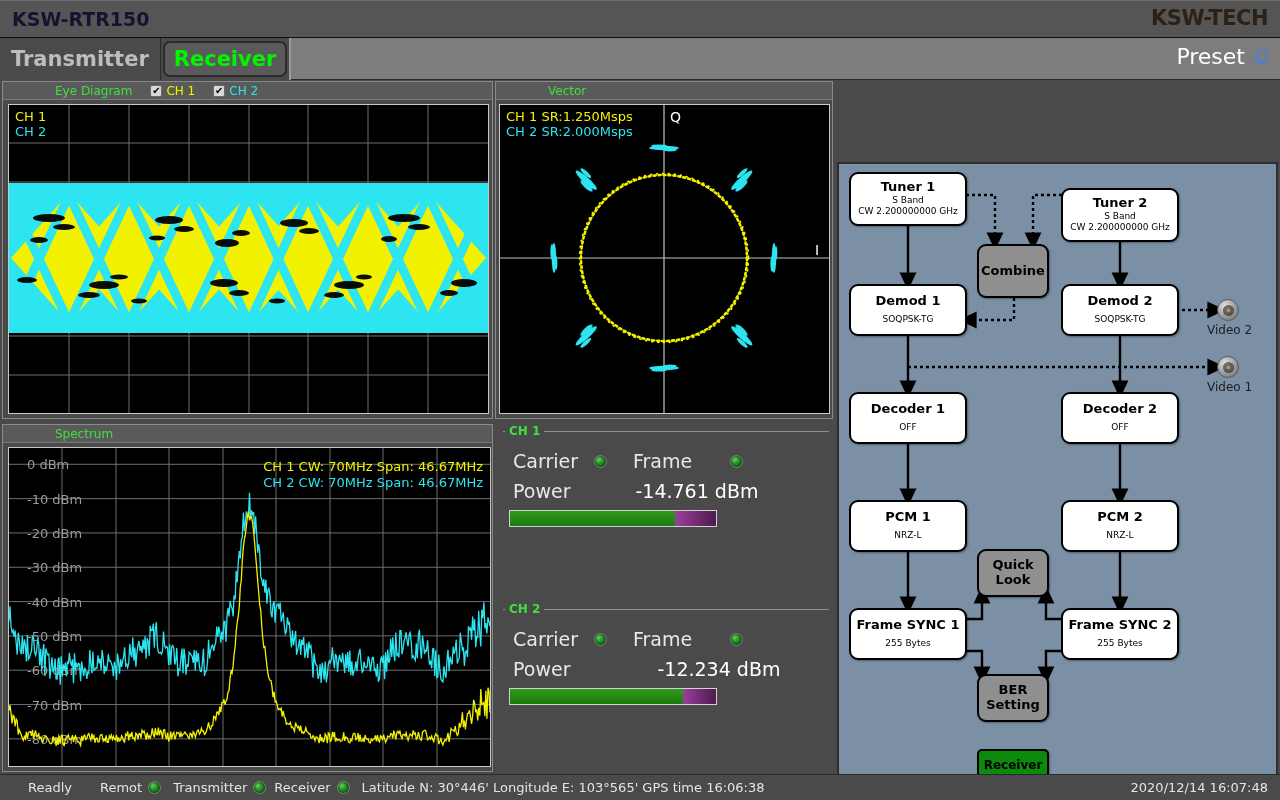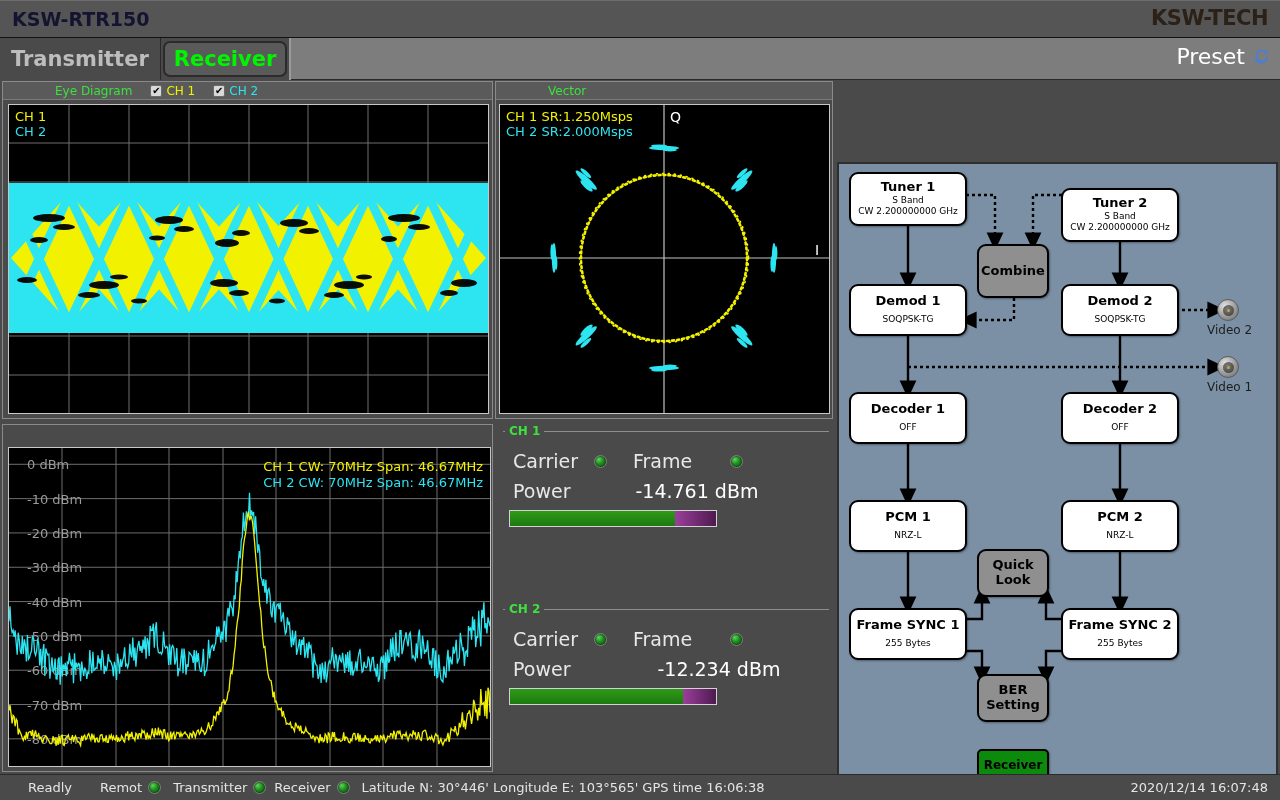--- a/index.html
+++ b/index.html
@@ -386,20 +386,23 @@
           </g>
           <text x="6" y="16" fill="#f2f200" font-size="13" font-family="DejaVu Sans, Liberation Sans, sans-serif">CH 1 SR:1.250Msps</text>
           <text x="6" y="31" fill="#2ce5f0" font-size="13" font-family="DejaVu Sans, Liberation Sans, sans-serif">CH 2 SR:2.000Msps</text>
           <text x="170" y="17" fill="#ffffff" font-size="14" font-family="DejaVu Sans, Liberation Sans, sans-serif">Q</text>
           <text x="315" y="150" fill="#ffffff" font-size="14" font-family="DejaVu Sans, Liberation Sans, sans-serif">I</text>
         </svg>
       </div>
     </div>
 
     <div class="panel" style="left:2px; top:344px; width:491px; height:348px;">
+      <div class="panel-hdr">
+        <span class="hdr-title">Spectrum</span>
+      </div>
       <div class="scope" style="left:5px; top:22px; width:483px; height:320px;">
         <svg id="spec-svg" width="481" height="318" viewBox="0 0 481 318">
           <rect width="481" height="318" fill="#000"></rect>
           <g id="spec-grid" stroke="#6e6e6e" stroke-width="1">
               <line x1="0" x2="481" y1="16.295454545454547" y2="16.295454545454547"></line>
               <line x1="0" x2="481" y1="50.61363636363637" y2="50.61363636363637"></line>
               <line x1="0" x2="481" y1="84.93181818181817" y2="84.93181818181817"></line>
               <line x1="0" x2="481" y1="119.25" y2="119.25"></line>
               <line x1="0" x2="481" y1="153.5681818181818" y2="153.5681818181818"></line>
               <line x1="0" x2="481" y1="187.88636363636365" y2="187.88636363636365"></line>

